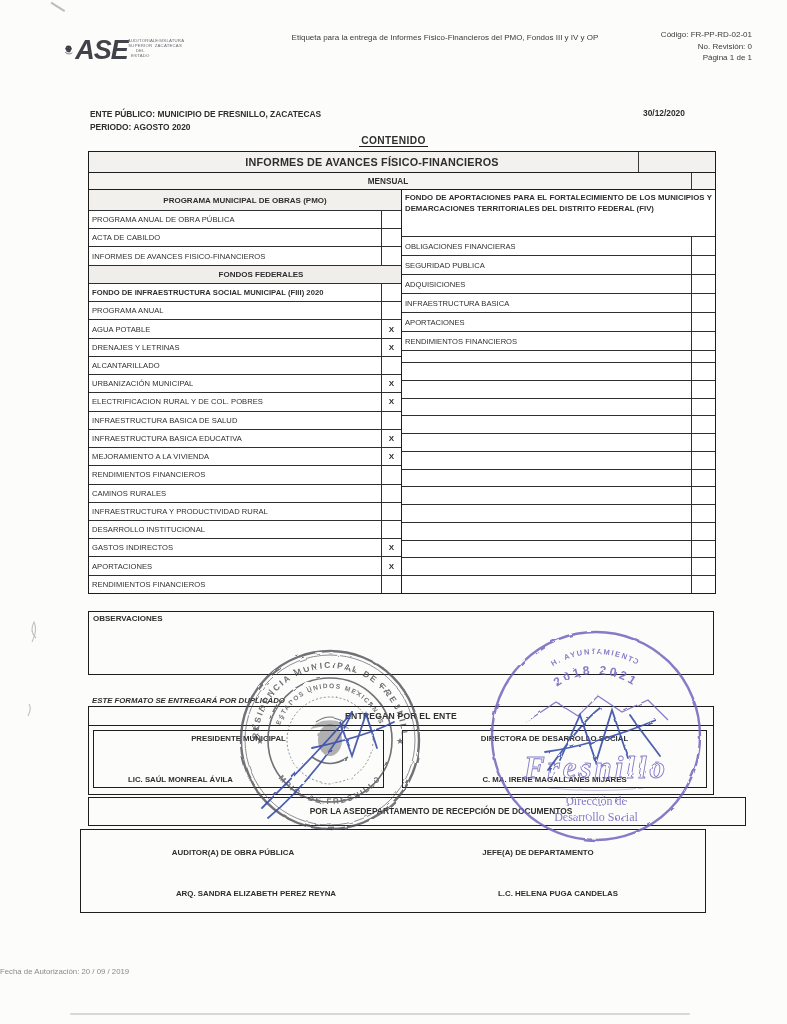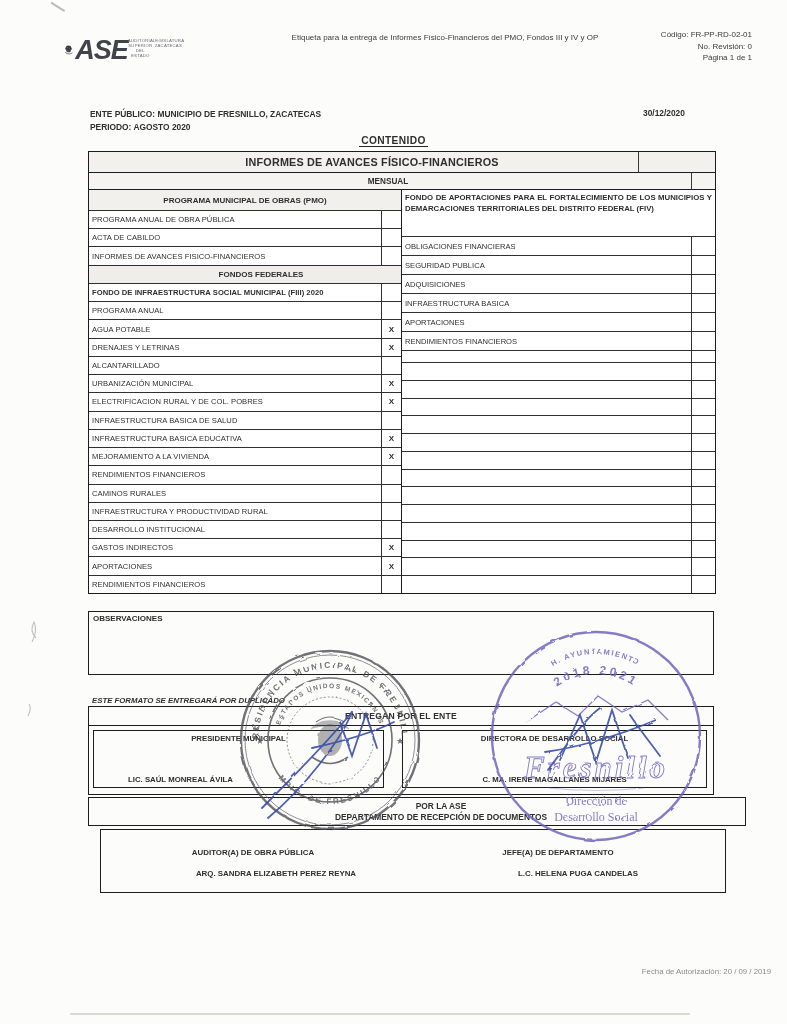--- a/index.html
+++ b/index.html
@@ -58,25 +58,25 @@
   .ente-hd{height:18px;border-bottom:1.2px solid #1d1d1d;display:flex;align-items:center;justify-content:center;
            font-weight:bold;font-size:8.6px;letter-spacing:.2px;}
   .sig-box{position:absolute;border:1.6px solid #1d1d1d;height:58px;box-sizing:border-box;}
   .sig-left{left:4px;top:23px;width:291px;}
   .sig-right{left:313px;top:23px;width:305px;}
   .sig-role{position:absolute;top:3px;left:0;right:0;text-align:center;font-size:7.8px;font-weight:600;}
   .sig-name{position:absolute;bottom:3px;font-size:7.8px;font-weight:600;}
   .sig-left .sig-name{left:34px;}
   .sig-right .sig-name{left:0;right:0;text-align:center;}
   .ase-box{left:88px;top:797px;width:658px;height:29px;border:1.6px solid #1d1d1d;box-sizing:border-box;
-           display:flex;flex-direction:column;align-items:center;justify-content:center;font-weight:bold;
+           display:flex;flex-direction:row;align-items:center;justify-content:center;font-weight:bold;
            font-size:8.4px;line-height:11px;padding-left:48px;}
-  .rec-box{left:100px;top:829px;width:626px;height:64px;border:1.6px solid #1d1d1d;box-sizing:border-box;}
+  .rec-box{left:80px;top:829px;width:626px;height:84px;border:1.6px solid #1d1d1d;box-sizing:border-box;}
   .rec-item{position:absolute;width:240px;text-align:center;font-size:7.9px;font-weight:600;}
-  .footer{left:0;right:16px;top:967px;text-align:right;font-size:7.8px;color:#8b8b84;padding-left:8px;}
+  .footer{left:0;right:4px;top:967px;text-align:left;font-size:7.8px;color:#8b8b84;}
   
   .scan-edge-bottom{left:70px;top:1013px;width:620px;height:2px;background:#d9d9d4;border-radius:2px;}
   .scan-mark-tl{left:50px;top:6px;width:16px;height:1.5px;background:#bdbdb8;transform:rotate(32deg);}
   .ink-overlay{left:0;top:590px;pointer-events:none;}
 </style>
 </head>
 <body>
 
 <div class="page">
 

